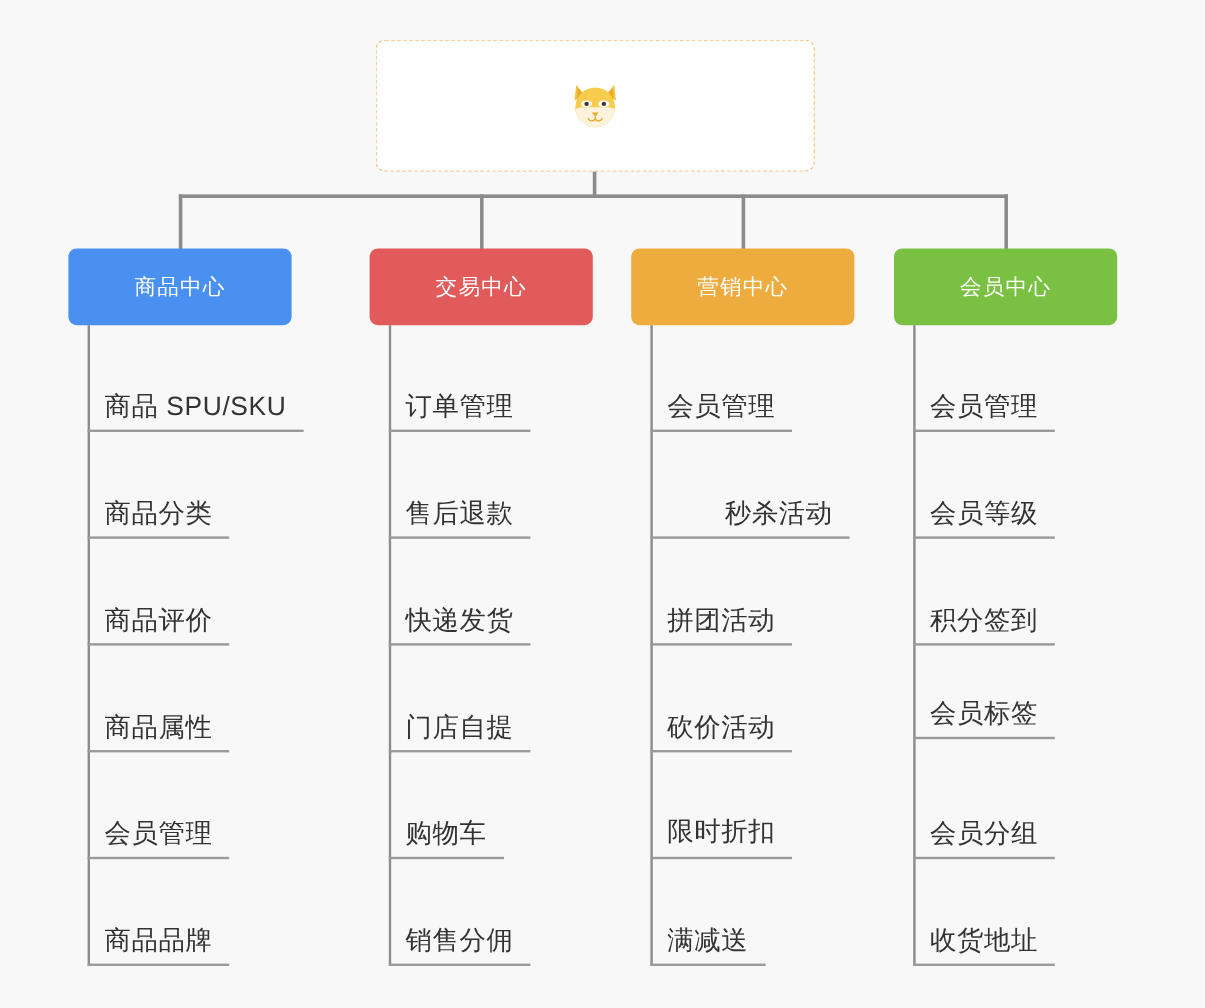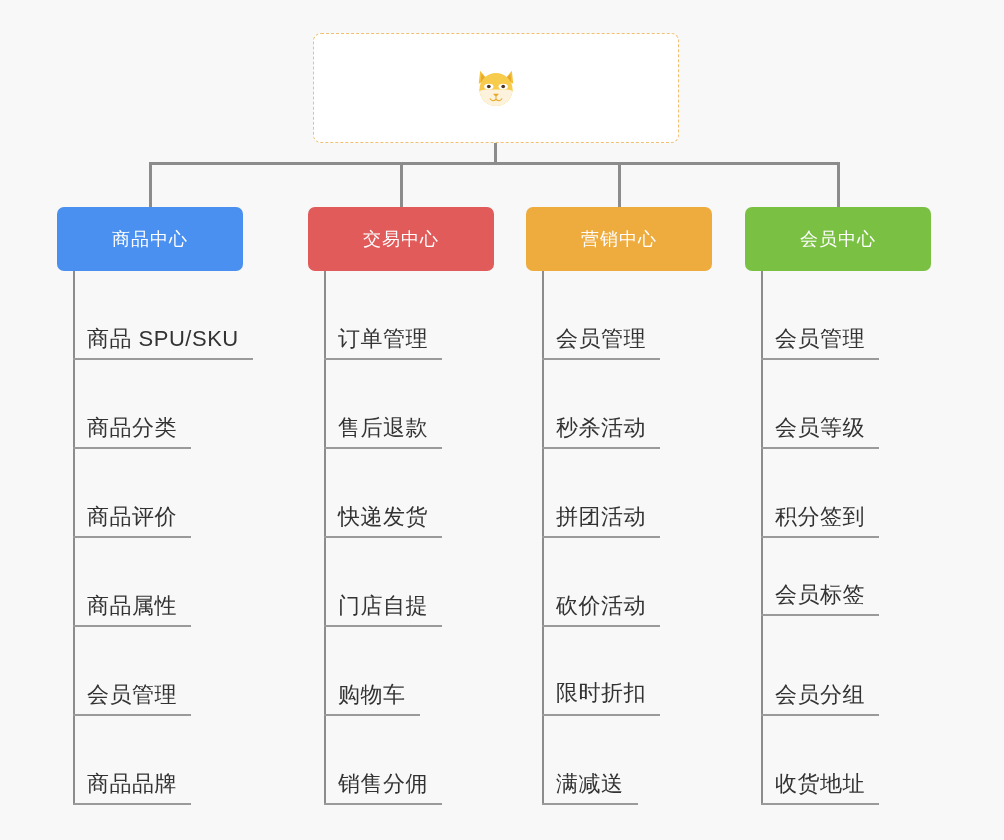--- a/index.html
+++ b/index.html
@@ -193,21 +193,21 @@
     <div class="leaf-item" style="top:445px;">
         <span class="leaf-label">销售分佣</span>
       </div>
   </div>
 
   <div class="leaf-col" style="left:542px;">
     <div class="leaf-trunk" style="height:534px;"></div>
     <div class="leaf-item" style="top:0px;">
         <span class="leaf-label">会员管理</span>
       </div>
-    <div class="leaf-item" style="top:89px;">
+    <div class="leaf-item" style="top:89px;padding-left:48px;">
         <span class="leaf-label">秒杀活动</span>
       </div>
     <div class="leaf-item" style="top:178px;">
         <span class="leaf-label">拼团活动</span>
       </div>
     <div class="leaf-item" style="top:267px;">
         <span class="leaf-label">砍价活动</span>
       </div>
     <div class="leaf-item" style="top:356px;font-family:Liberation Mono, monospace;">
         <span class="leaf-label">限时折扣</span>

